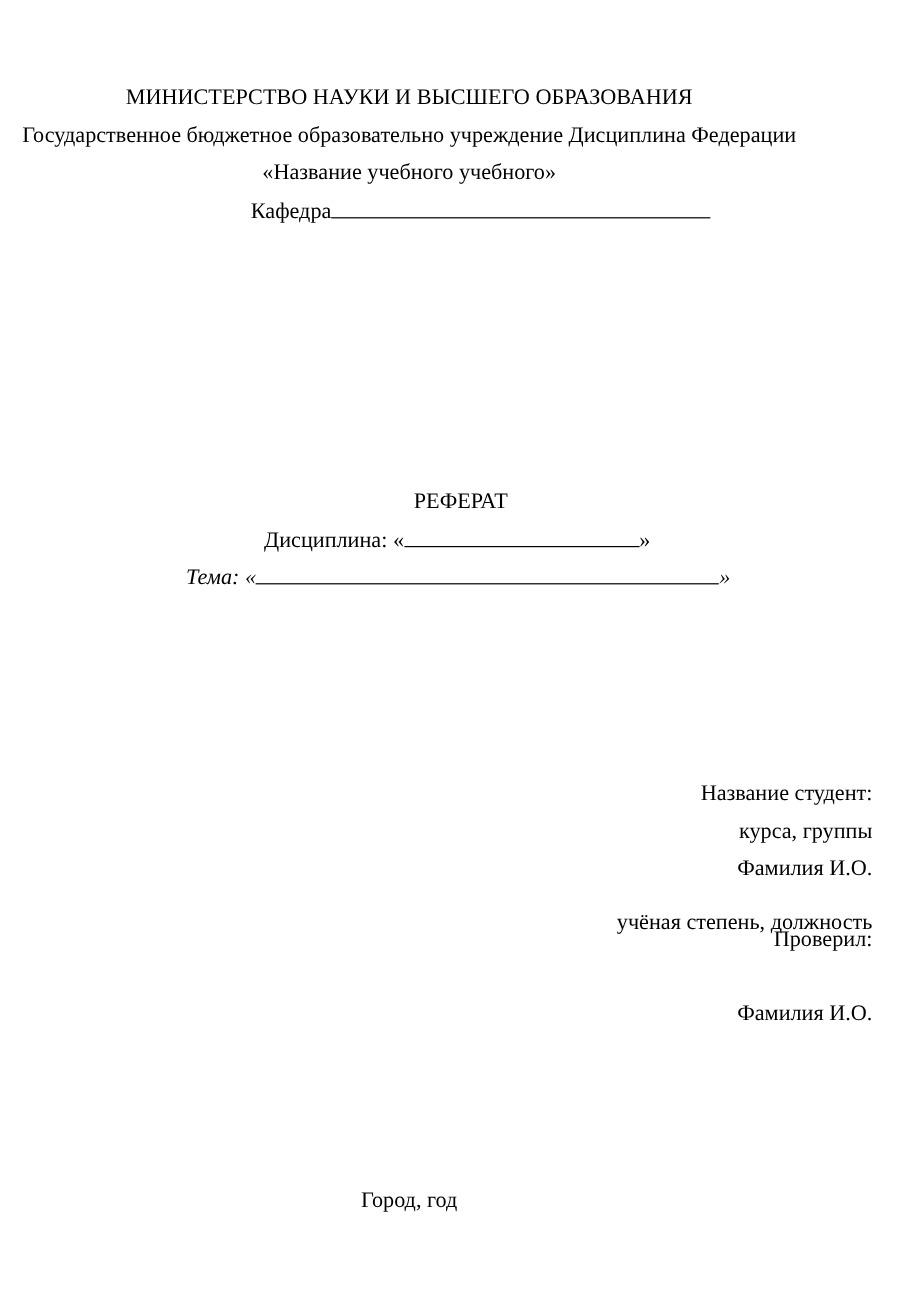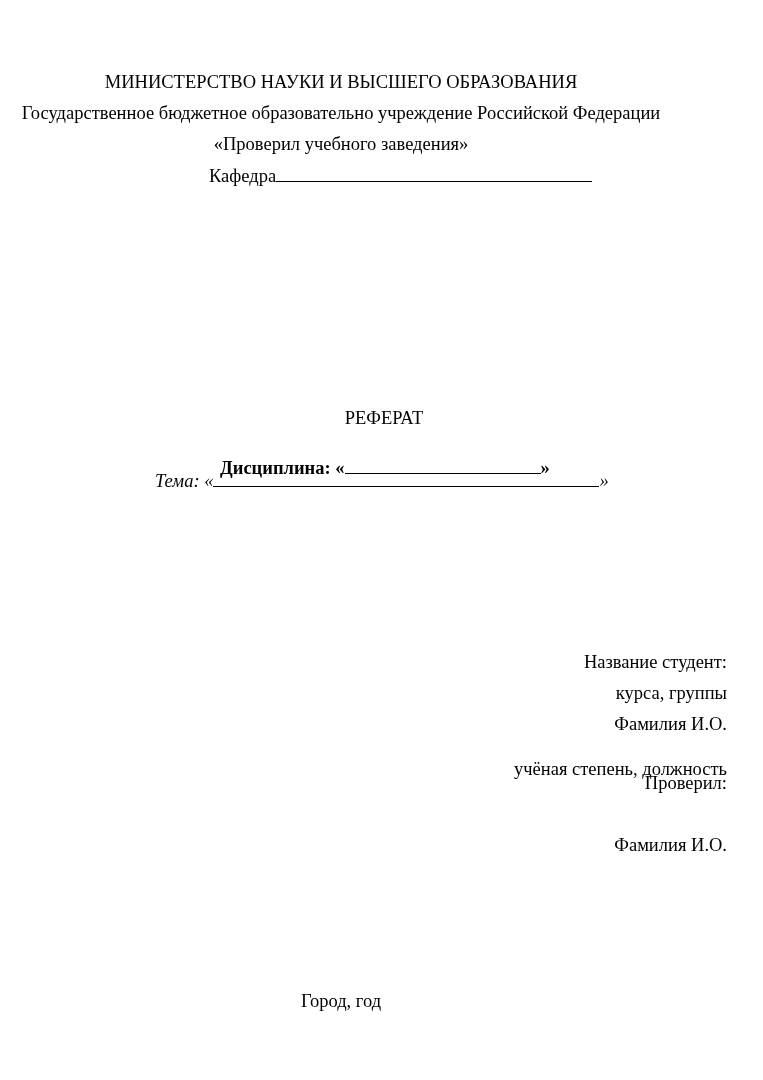--- a/index.html
+++ b/index.html
@@ -40,36 +40,36 @@
 </head>
 <body>
 
 <div>
 
   <div class="line center" style="top:71px;">
     <span>МИНИСТЕРСТВО НАУКИ И ВЫСШЕГО ОБРАЗОВАНИЯ</span>
   </div>
 
   <div class="line center" style="top:102px;">
-    <span>Государственное бюджетное образовательно учреждение Российской Федерации</span>
+    <span>Государственное бюджетное образовательно учреждение Дисциплина Федерации</span>
   </div>
 
   <div class="line center" style="top:133px;">
-    <span>«Проверил учебного заведения»</span>
+    <span>«Название учебного учебного»</span>
   </div>
 
   <div class="line" style="top:164px; left:209px;">
     <span>Кафедра</span><span class="fill" style="width:316px;"></span>
   </div>
 
   <div class="line center" style="top:407px;margin-left:43px;">
     <span>РЕФЕРАТ</span>
   </div>
 
-  <div class="line" style="top:456px; left:220px;font-weight:bold;">
+  <div class="line" style="top:438px; left:220px;">
     <span>Дисциплина: «</span><span class="fill" style="width:196px;"></span><span>»</span>
   </div>
 
   <div class="line" style="top:469px; left:155px;font-style:italic;">
     <span>Тема: «</span><span class="fill" style="width:386px;"></span><span>»</span>
   </div>
 
   <div class="line right" style="top:651px;">
     <span>Название студент:</span>
   </div>

